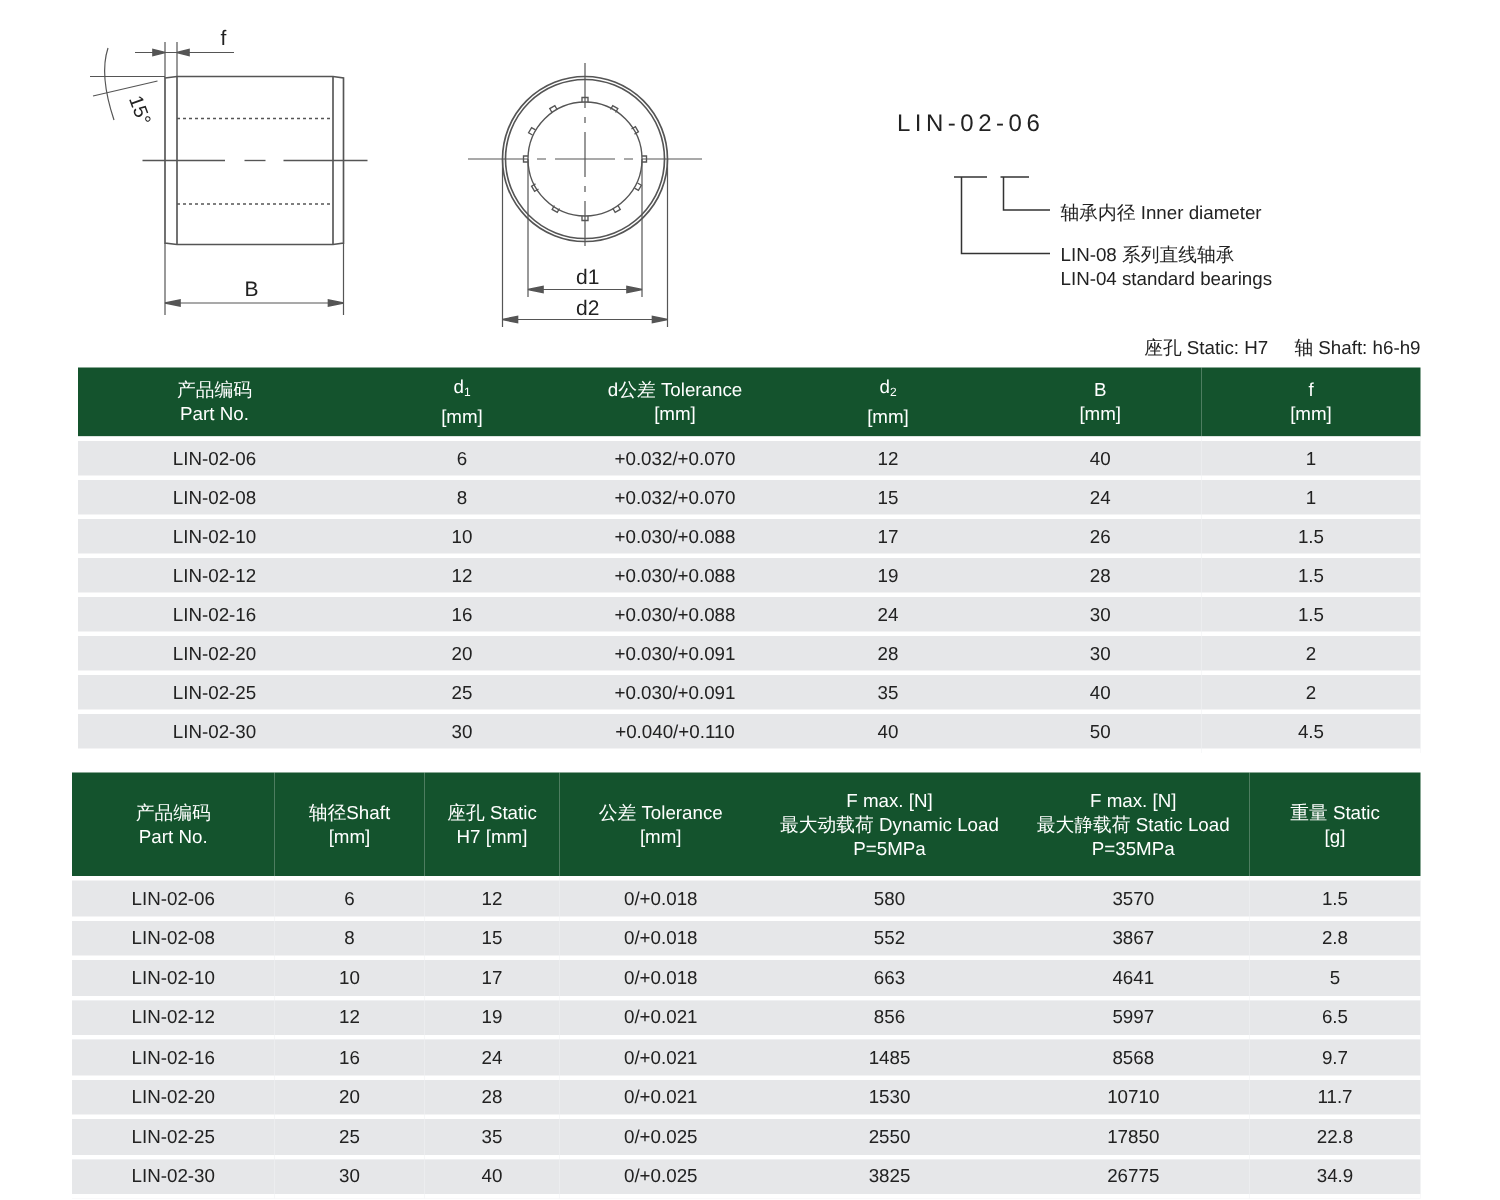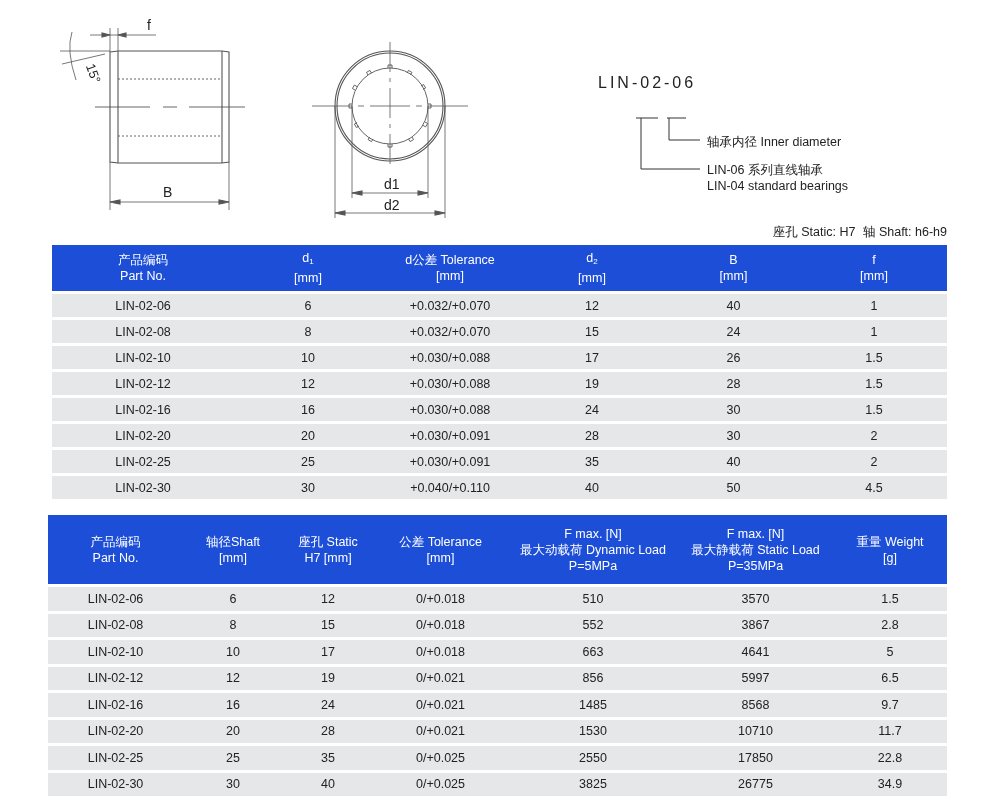--- a/index.html
+++ b/index.html
@@ -6,25 +6,25 @@
   body {
     width: 1000px; height: 800px; background: #ffffff; position: relative; overflow: hidden;
     font-family: "Liberation Sans", "DejaVu Sans", sans-serif; color: #222;
   }
   .drawing { position: absolute; left: 0; top: 0; }
   .partno { position: absolute; left: 598px; top: 70px; }
   .partno .title { font-size: 17px; color: #222; letter-spacing: 0.2px; }
   .partno .code { font-size: 16px; letter-spacing: 3px; margin-top: 4px; font-family: "Liberation Sans", sans-serif; }
   .legend-text { position: absolute; font-size: 12.5px; color: #222; white-space: nowrap; }
   .fit-note { position: absolute; top: 224px; right: 53px; font-size: 12.5px; color: #222; white-space: nowrap; }
-  .fit-note span + span { margin-left: 4px; }
+  .fit-note span + span { margin-left: 14px; }
 
   table.spec { position: absolute; border-collapse: separate; border-spacing: 0; table-layout: fixed; }
   table.spec th {
-    background: #1d4ed8; color: #ffffff; font-weight: normal; font-size: 12.5px; line-height: 16px;
+    background: #14532d; color: #ffffff; font-weight: normal; font-size: 12.5px; line-height: 16px;
     text-align: center; padding: 0; vertical-align: middle;
   }
   table.spec td {
     background: #e6e7e9; font-size: 12.5px; text-align: center; padding: 0;
     border-bottom: 3px solid #ffffff; color: #222; vertical-align: middle;
   }
   table.spec tr.first td { border-top: 3px solid #ffffff; }
   #t1 { left: 52px; top: 245px; width: 895px; }
   #t1 th { height: 46px; }
   #t1 td { height: 23px; }
@@ -112,21 +112,21 @@
 </div>
 <svg class="drawing" width="1000" height="225" viewBox="0 0 1000 225">
   <g stroke="#333" fill="none" stroke-width="1">
     <line x1="636" y1="118" x2="658" y2="118"></line>
     <line x1="667" y1="118" x2="686" y2="118"></line>
     <path d="M669,118 V140 H700"></path>
     <path d="M641,118 V169 H700"></path>
   </g>
 </svg>
 <div class="legend-text" style="left:707px; top:134px;">轴承内径 Inner diameter</div>
-<div class="legend-text" style="left:707px; top:162px;">LIN-06 系列直线轴承</div>
+<div class="legend-text" style="left:707px; top:162px;">LIN-08 系列直线轴承</div>
 <div class="legend-text" style="left:707px; top:179px;">LIN-04 standard bearings</div>
 
 <div class="fit-note">
   <span>座孔 Static: H7</span>
   <span>轴 Shaft: h6-h9</span>
 </div>
 
 <table class="spec" id="t1">
   <colgroup>
       <col style="width: 182px;">
@@ -225,30 +225,30 @@
       <col style="width:114px">
   </colgroup>
   <thead>
     <tr id="t2-head">
         <th><span>产品编码</span><br><span>Part No.</span></th>
         <th><span>轴径Shaft</span><br><span>[mm]</span></th>
         <th><span>座孔 Static</span><br><span>H7 [mm]</span></th>
         <th><span>公差 Tolerance</span><br><span>[mm]</span></th>
         <th><span>F max. [N]</span><br><span>最大动载荷 Dynamic Load</span><br><span>P=5MPa</span></th>
         <th><span>F max. [N]</span><br><span>最大静载荷 Static Load</span><br><span>P=35MPa</span></th>
-        <th><span>重量 Weight</span><br><span>[g]</span></th>
+        <th><span>重量 Static</span><br><span>[g]</span></th>
       </tr>
   </thead>
   <tbody id="t2-body">
       <tr class="first">
         <td>LIN-02-06</td>
         <td>6</td>
         <td>12</td>
         <td>0/+0.018</td>
-        <td>510</td>
+        <td>580</td>
         <td>3570</td>
         <td>1.5</td>
       </tr>
       <tr>
         <td>LIN-02-08</td>
         <td>8</td>
         <td>15</td>
         <td>0/+0.018</td>
         <td>552</td>
         <td>3867</td>

